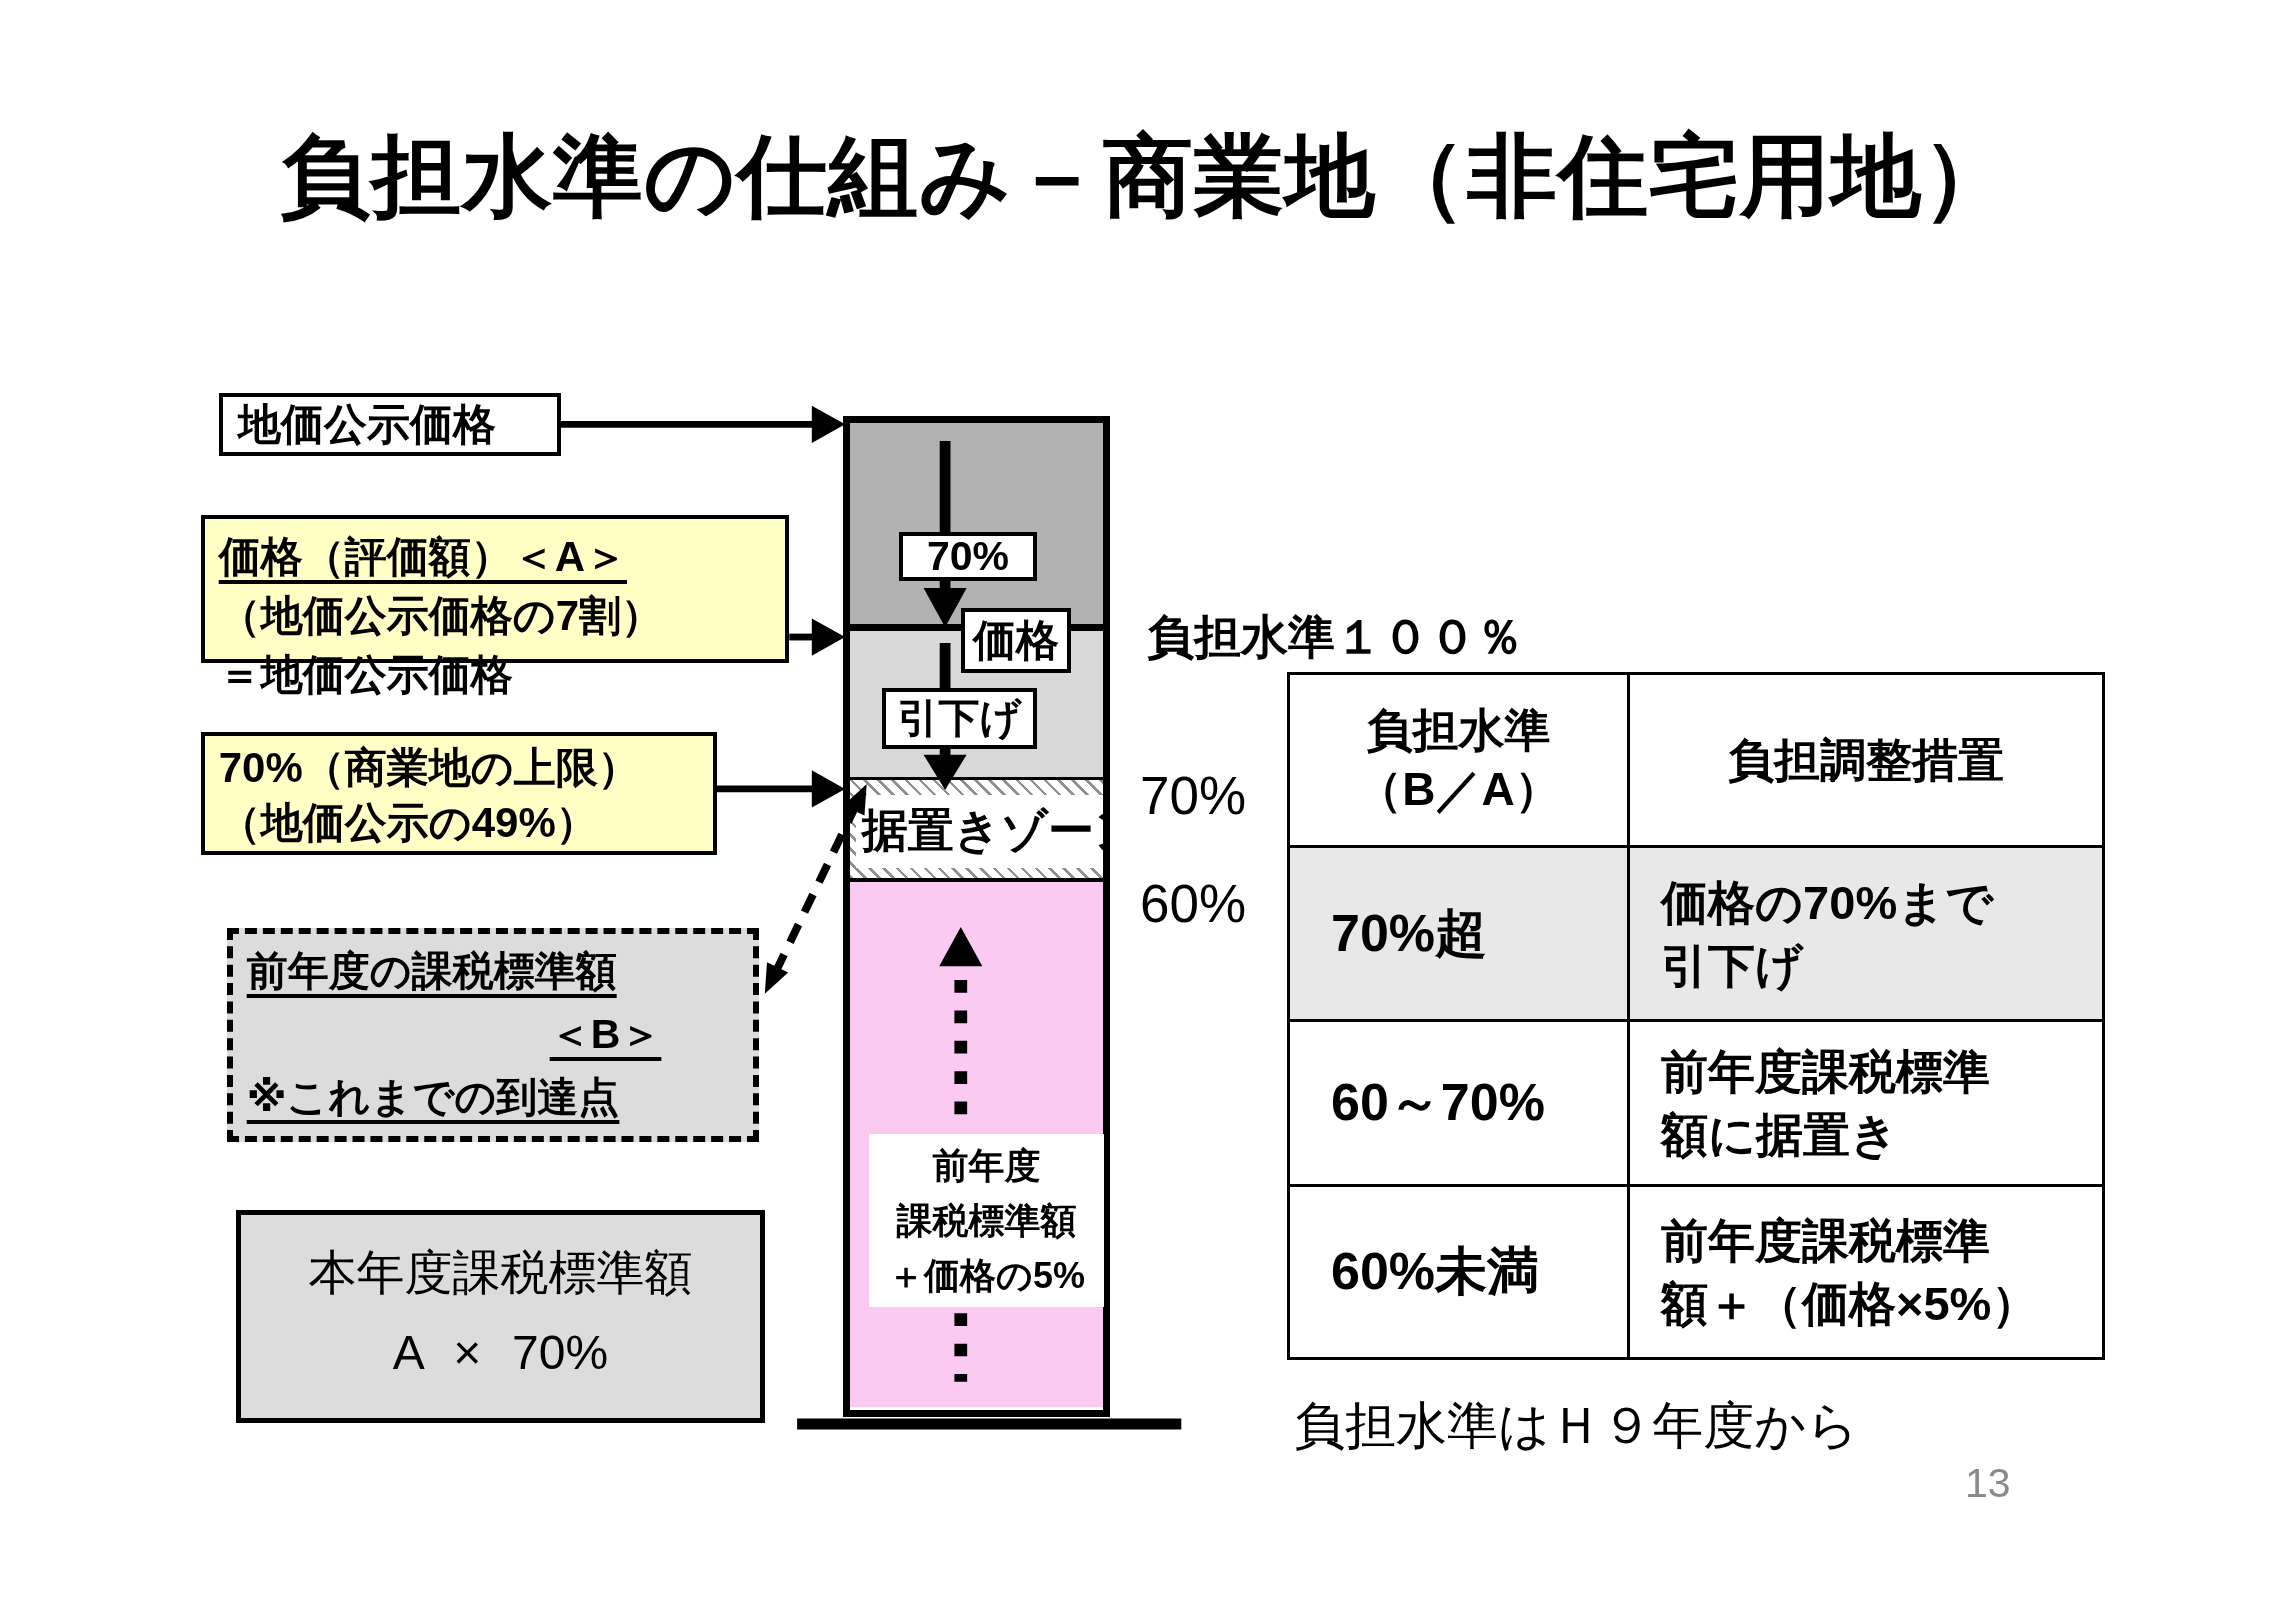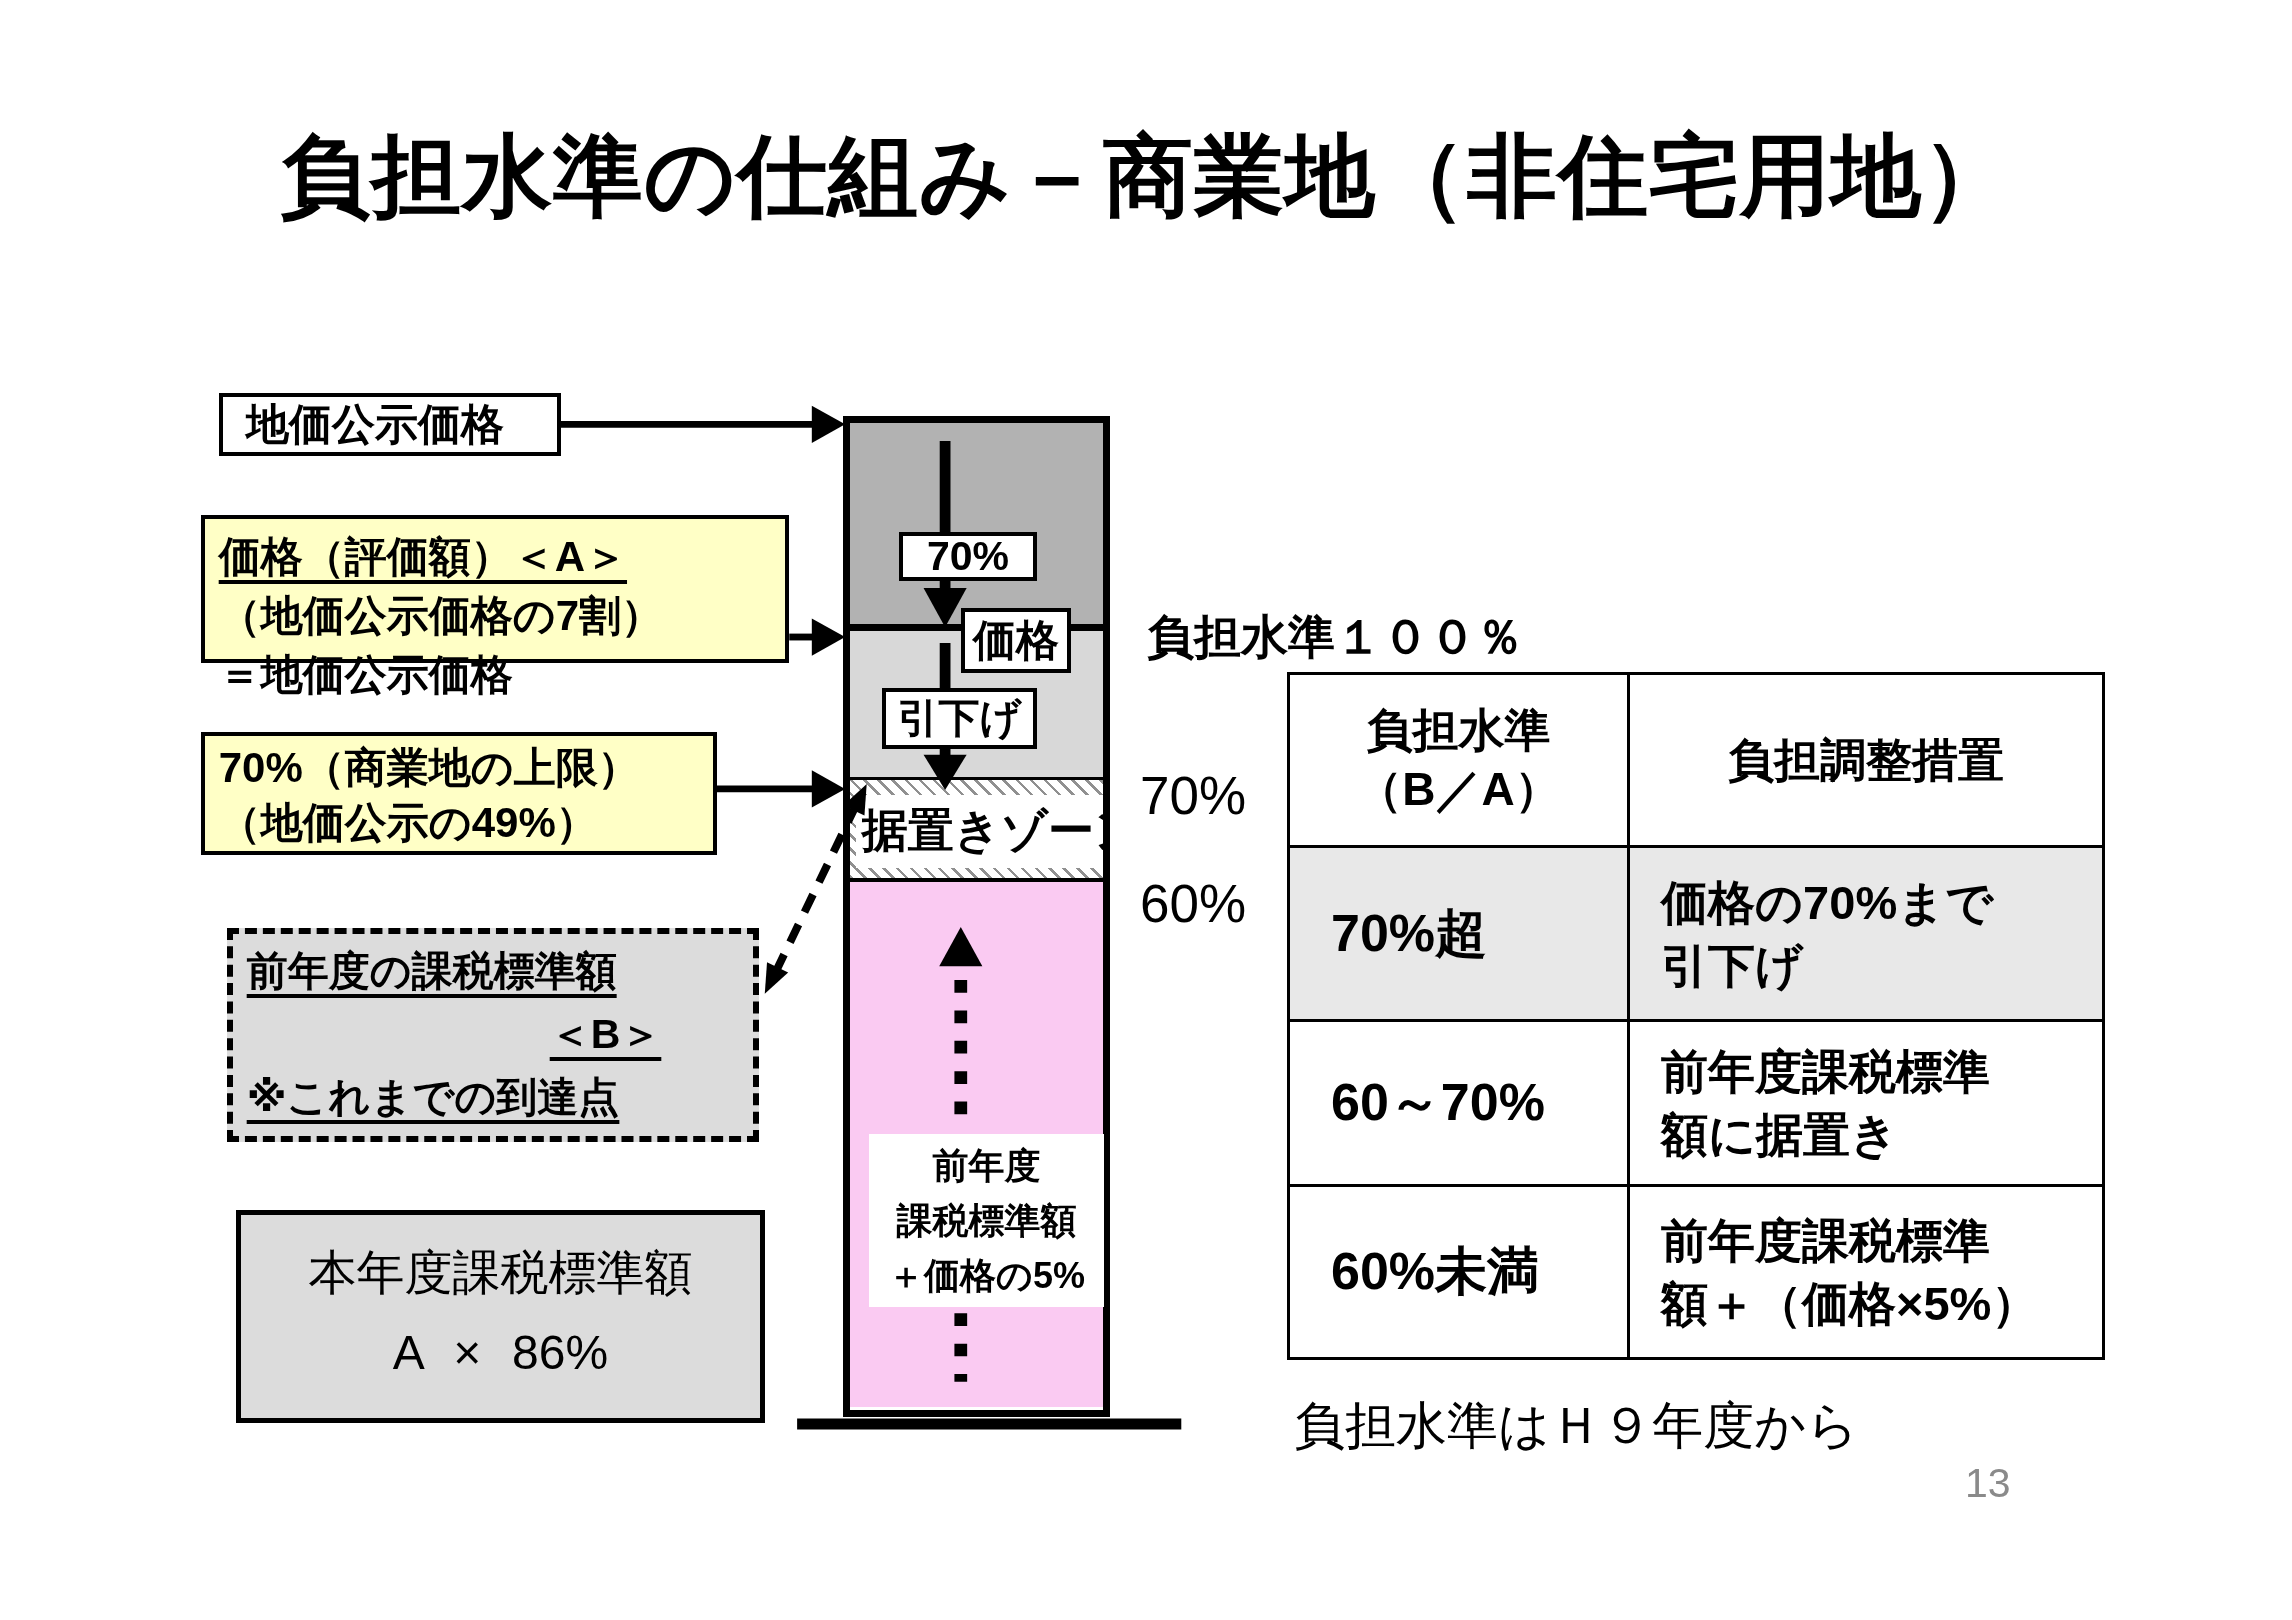--- a/index.html
+++ b/index.html
@@ -13,21 +13,21 @@
   
   .slide-title{
     position:absolute;left:0;right:0;top:116px;text-align:center;
     font-size:90px;font-weight:bold;letter-spacing:1px;margin:0;
   }
 
   
   .box-land{
     left:219px;top:393px;width:342px;height:63px;background:#fff;
     border:4.9px solid #000;font-size:43px;font-weight:bold;
-    display:flex;align-items:center;padding-left:23px;z-index:3;
+    display:flex;align-items:center;padding-left:15px;z-index:3;
   }
   .ybox1{
     left:201px;top:515px;width:588px;height:148px;background:var(--highlight_yellow);
     border:4.9px solid #000;font-size:42px;font-weight:bold;line-height:59px;
     padding:7.8px 13.7px;z-index:3;
   }
   .ybox2{
     left:201px;top:732px;width:516px;height:123px;background:var(--highlight_yellow);
     border:4.9px solid #000;font-size:42px;font-weight:bold;line-height:55px;
     padding:3.9px 13.7px;z-index:3;
@@ -137,21 +137,21 @@
   </div>
 
   <div class="abs dashedbox">
     <div class="u">前年度の課税標準額</div>
     <div class="u line-b">＜B＞</div>
     <div class="u">※これまでの到達点</div>
   </div>
 
   <div class="abs bottombox">
     <div>本年度課税標準額</div>
-    <div class="op">A × 86%</div>
+    <div class="op">A × 70%</div>
   </div>
 
   <div class="abs bar">
     <div class="seg seg-top"></div>
     <div class="seg seg-mid"></div>
     <div class="seg seg-hatch">
       <div class="zone-label">据置きゾーン</div>
     </div>
     <div class="seg seg-pink"></div>
   </div>

